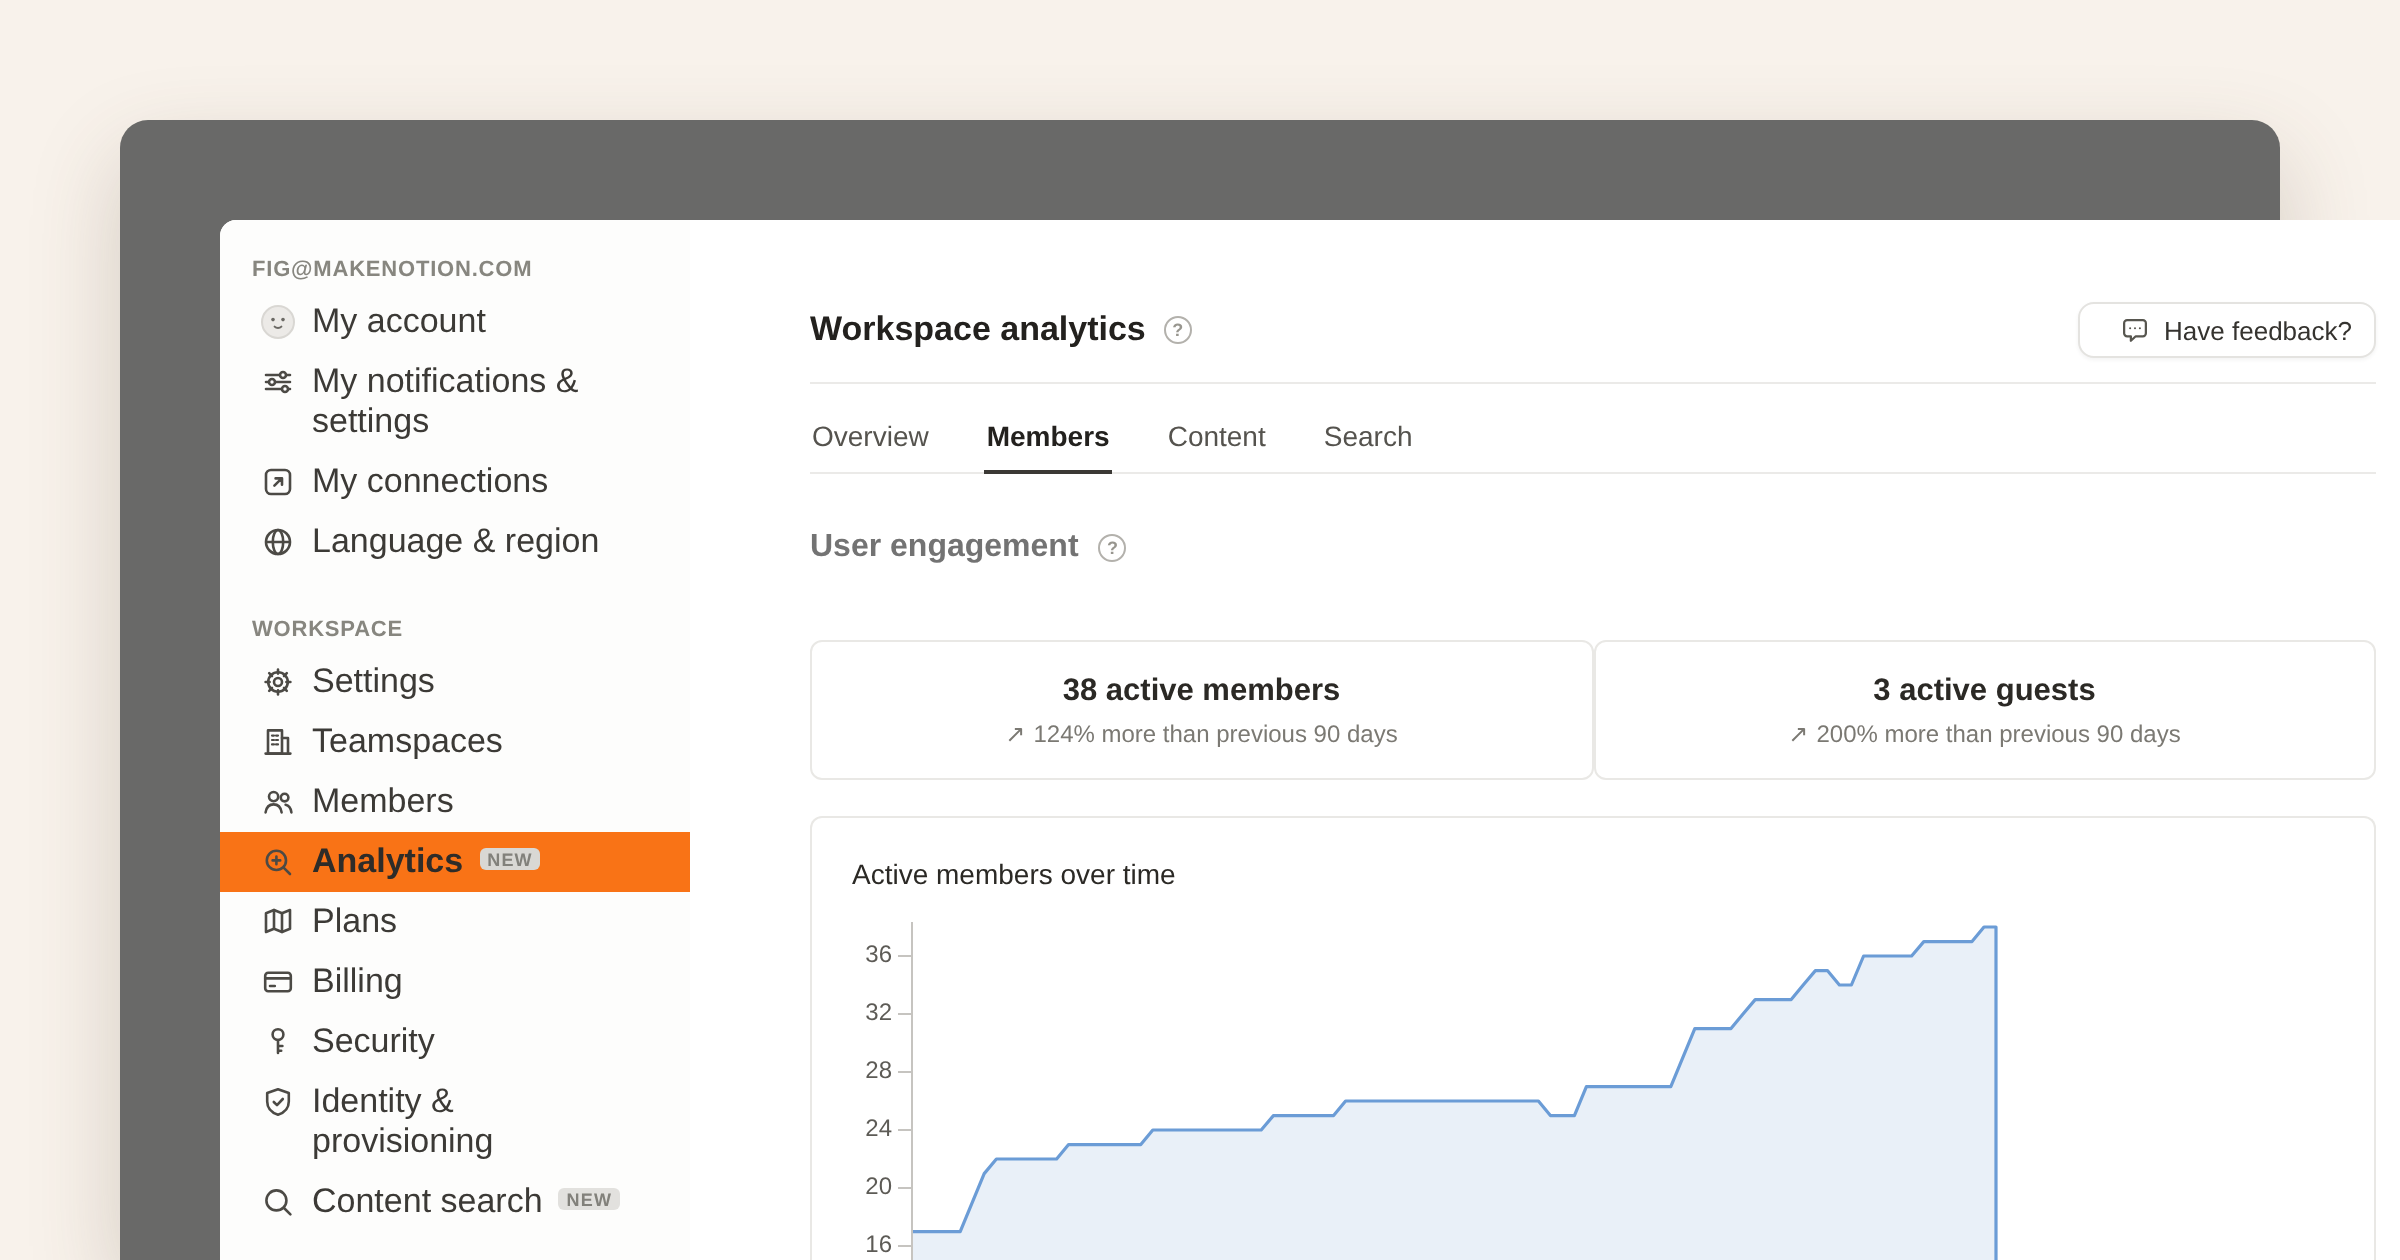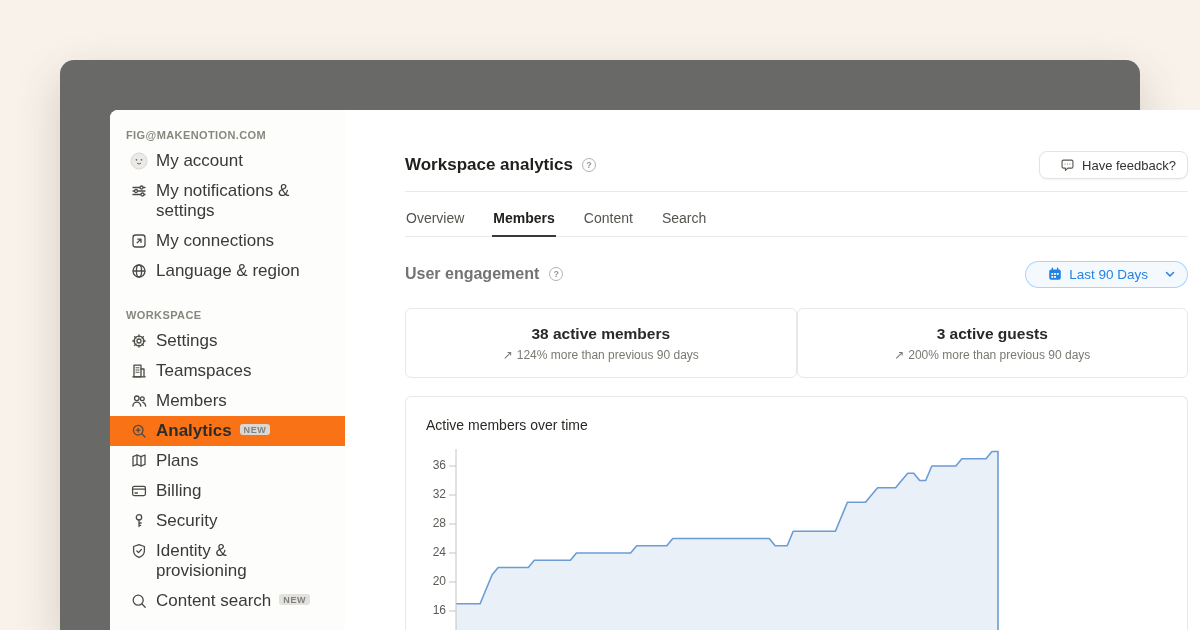--- a/index.html
+++ b/index.html
@@ -81,21 +81,21 @@
   .section-row { margin-top:23px; height:28px; display:flex; align-items:center; }
   .section-title { font-size:16px; font-weight:700; color:#737373; }
   .section-row .icon { margin-left:10px; display:flex; }
   .date-pill {
     display:flex; align-items:center; gap:7px; height:27px; padding:0 12px;
     border:1px solid rgba(35,131,226,.33); border-radius:14px;
     background:rgba(35,131,226,.05); cursor:pointer;
     font-size:13.5px; font-weight:500; color:#2383e2;
   }
 
-  .cards-row { display:flex; margin-top:20px;justify-content:space-between; }
+  .cards-row { display:flex; margin-top:32px;justify-content:space-between; }
   .stat-card {
     flex:1; height:70px; border:1px solid #e9e8e5; border-radius:6px; background:#fff;
     display:flex; flex-direction:column; align-items:center; justify-content:center; gap:5px;
   }
   .stat-value { font-size:15.5px; font-weight:700; color:#2b2925; }
   .stat-delta { font-size:12px; color:#7b7973; display:flex; align-items:center; gap:4px; }
   .trend-glyph { font-size:12px; color:#7b7973; }
 
   .chart-card {
     position:relative; margin-top:18px; height:250px;
@@ -288,39 +288,20 @@
             <div class="tab">Content</div>
             <div class="tab">Search</div>
           </div>
 
         <div class="section-row">
           <span class="section-title">User engagement</span>
           <span class="icon">
               <span class="help-circle">?</span>
             </span>
           <span class="spacer"></span>
-          <button class="date-pill">
-            <span class="icon" id="calendar-icon">
-                <svg viewBox="0 0 14 14" width="14" height="14">
-                  <rect x="1.2" y="2.4" width="11.6" height="10.4" rx="2" fill="#2383e2"></rect>
-                  <path d="M4.4 1.1v2.2M9.6 1.1v2.2" stroke="#2383e2" stroke-width="1.4" stroke-linecap="round"></path>
-                  <rect x="3.3" y="6" width="1.9" height="1.9" fill="#fff" opacity=".92"></rect>
-                  <rect x="6.05" y="6" width="1.9" height="1.9" fill="#fff" opacity=".92"></rect>
-                  <rect x="8.8" y="6" width="1.9" height="1.9" fill="#fff" opacity=".92"></rect>
-                  <rect x="3.3" y="9" width="1.9" height="1.9" fill="#fff" opacity=".92"></rect>
-                  <rect x="6.05" y="9" width="1.9" height="1.9" fill="#fff" opacity=".92"></rect>
-                </svg>
-              </span>
-            <span>Last 90 Days</span>
-            <span class="icon" id="chevron-icon">
-                <svg viewBox="0 0 10 7" width="10" height="7" fill="none" stroke="#2383e2" stroke-width="1.5" stroke-linecap="round" stroke-linejoin="round">
-                  <path d="M1.5 1.5L5 5l3.5-3.5"></path>
-                </svg>
-              </span>
-          </button>
         </div>
 
         <div class="cards-row" id="cards-list">
             <div class="stat-card">
     <div class="stat-value">38 active members</div>
     <div class="stat-delta">
       <span class="icon"><span class="trend-glyph">↗</span></span>
       <span>124% more than previous 90 days</span>
     </div>
   </div>

